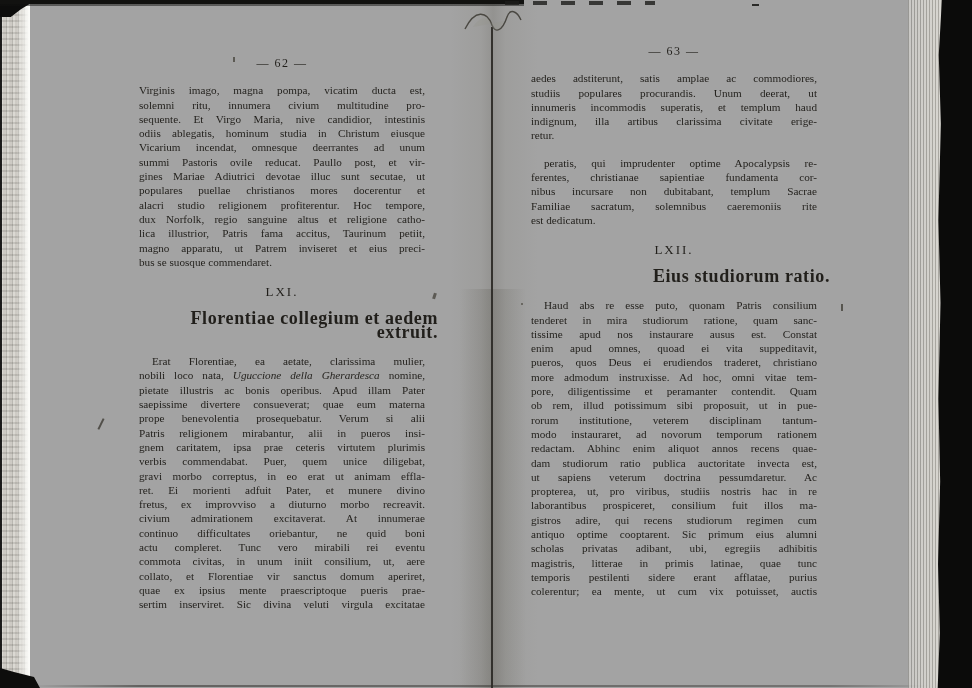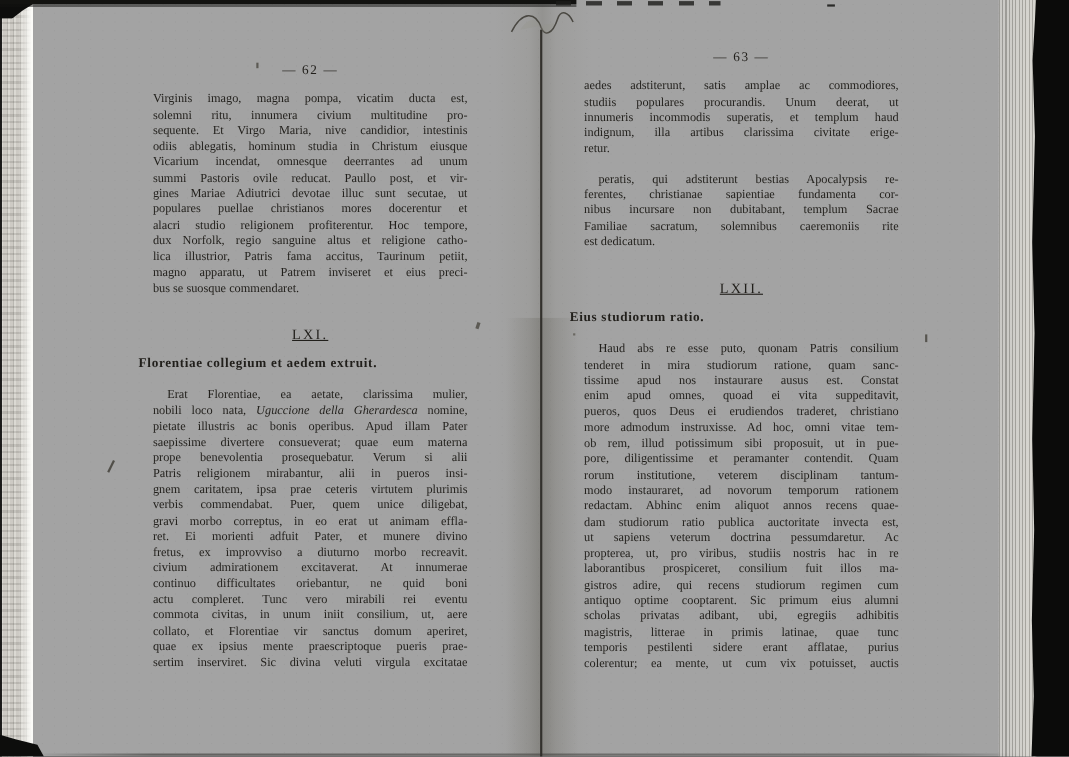--- a/index.html
+++ b/index.html
@@ -80,24 +80,24 @@
   #page-left  { left:126px; top:56px; }
   #page-right { left:518px; top:44px; }
   .pagenum { text-align:center; font-size:12px; letter-spacing:1.5px; margin:0 0 13px; }
   .para { margin:13px; }
   .line { text-align:justify; text-align-last:justify; height:14.3px; overflow:hidden; }
   .para.endshort .line:last-child { text-align-last:left; }
   .para.indent .line:first-child { text-indent:13px; }
   .italic { font-style:italic; }
   .secnum {
     font-size:13px; font-weight:400; letter-spacing:2px; text-align:center;
-    margin:28px 0 0; line-height:14px;text-decoration:underline;
+    margin:16px 0 0; line-height:14px;
   }
   .sectitle {
-    font-size:12px; font-weight:700; letter-spacing:.6px; text-align:left;
+    font-size:18px; font-weight:700; letter-spacing:.6px; text-align:right;
     margin:12px 0 0; line-height:14px;
   }
   .sectitle + .para { margin-top:15px; }
 
   
   .speck { position:absolute; background:#514f49; }
   .speck.s1 { left:100px; top:418px; width:2px; height:12px; transform:rotate(26deg); }
   .speck.s2 { left:433px; top:293px; width:3px; height:6px; transform:rotate(18deg); background:#5c5a54; }
   .speck.s3 { left:841px; top:304px; width:2px; height:7px; background:#57554f; }
   .speck.s4 { left:521px; top:303px; width:2px; height:2px; background:#6a6862; }
@@ -177,37 +177,37 @@
   <section class="page" id="page-right">
     <div class="pagenum">— 63 —</div>
     <div class="para endshort">
         <div class="line">aedes adstiterunt, satis amplae ac commodiores,</div>
         <div class="line">studiis populares procurandis. Unum deerat, ut</div>
         <div class="line">innumeris incommodis superatis, et templum haud</div>
         <div class="line">indignum, illa artibus clarissima civitate erige-</div>
         <div class="line">retur.</div>
       </div>
     <div class="para indent endshort">
-        <div class="line">peratis, qui adstiterunt bestias Apocalypsis re-</div>
+        <div class="line">peratis, qui imprudenter optime Apocalypsis re-</div>
         <div class="line">ferentes, christianae sapientiae fundamenta cor-</div>
         <div class="line">nibus incursare non dubitabant, templum Sacrae</div>
         <div class="line">Familiae sacratum, solemnibus caeremoniis rite</div>
         <div class="line">est dedicatum.</div>
       </div>
     <h2 class="secnum">LXII.</h2>
     <h3 class="sectitle">Eius studiorum ratio.</h3>
     <div class="para indent">
         <div class="line">Haud abs re esse puto, quonam Patris consilium</div>
         <div class="line">tenderet in mira studiorum ratione, quam sanc-</div>
         <div class="line">tissime apud nos instaurare ausus est. Constat</div>
         <div class="line">enim apud omnes, quoad ei vita suppeditavit,</div>
         <div class="line">pueros, quos Deus ei erudiendos traderet, christiano</div>
         <div class="line">more admodum instruxisse. Ad hoc, omni vitae tem-</div>
+        <div class="line">pore, diligentissime et peramanter contendit. Quam</div>
         <div class="line">ob rem, illud potissimum sibi proposuit, ut in pue-</div>
-        <div class="line">pore, diligentissime et peramanter contendit. Quam</div>
         <div class="line">rorum institutione, veterem disciplinam tantum-</div>
         <div class="line">modo instauraret, ad novorum temporum rationem</div>
         <div class="line">redactam. Abhinc enim aliquot annos recens quae-</div>
         <div class="line">dam studiorum ratio publica auctoritate invecta est,</div>
         <div class="line">ut sapiens veterum doctrina pessumdaretur. Ac</div>
         <div class="line">propterea, ut, pro viribus, studiis nostris hac in re</div>
         <div class="line">laborantibus prospiceret, consilium fuit illos ma-</div>
         <div class="line">gistros adire, qui recens studiorum regimen cum</div>
         <div class="line">antiquo optime cooptarent. Sic primum eius alumni</div>
         <div class="line">scholas privatas adibant, ubi, egregiis adhibitis</div>

